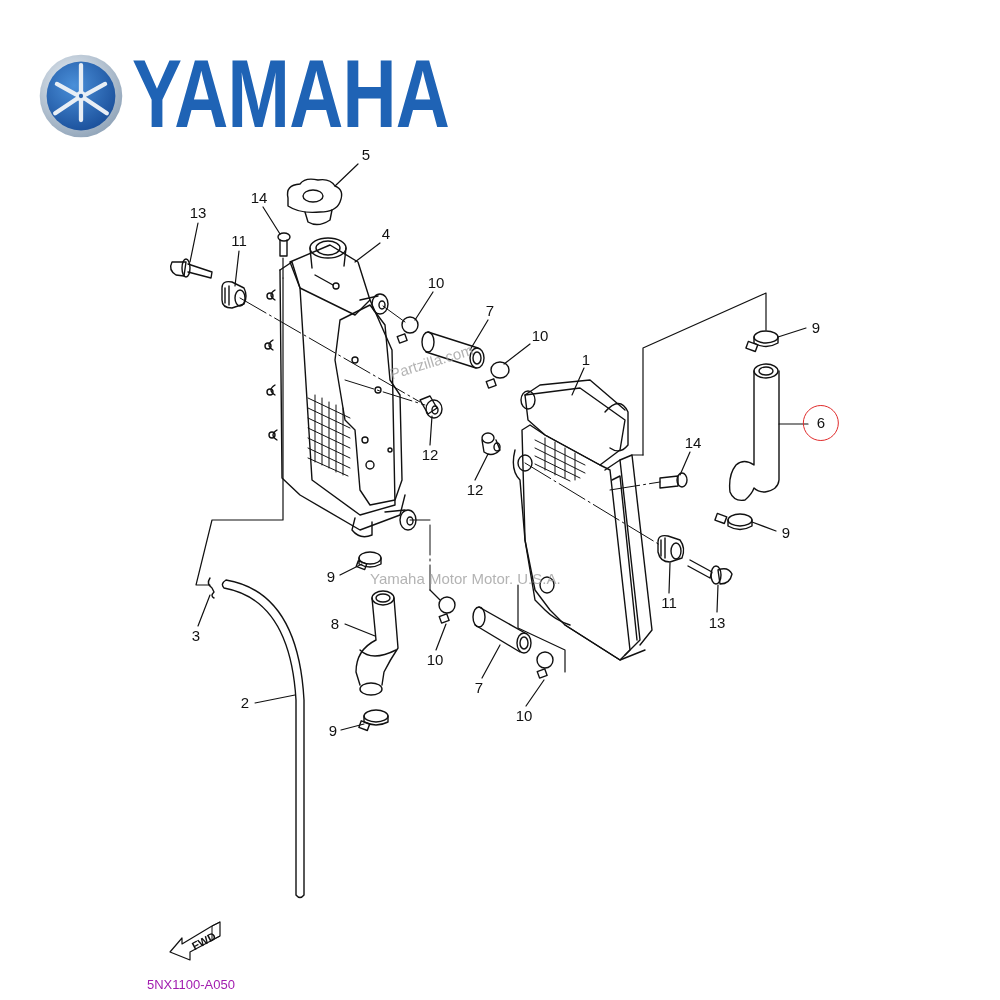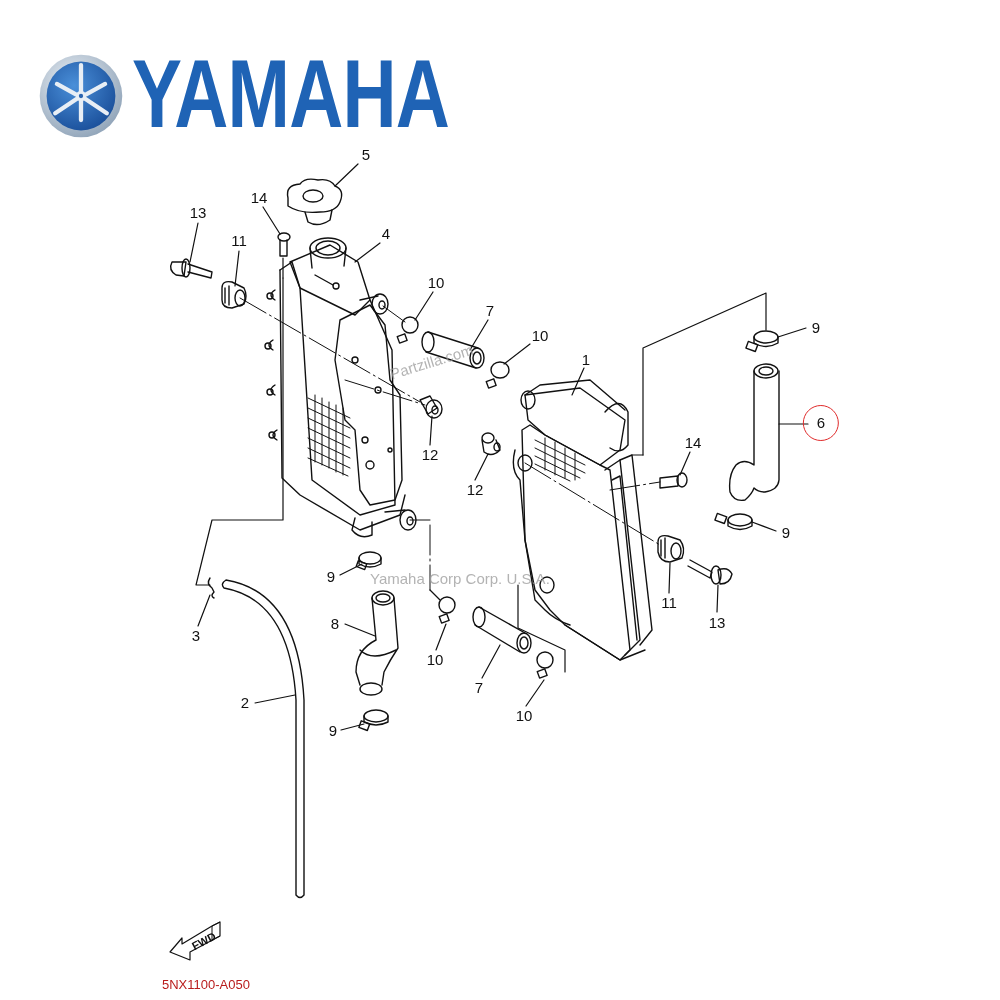--- a/index.html
+++ b/index.html
@@ -6,21 +6,21 @@
   body { width: 1000px; height: 1000px; position: relative; overflow: hidden; font-family: "Liberation Sans", sans-serif; }
   .logo { position: absolute; left: 38px; top: 50px; width: 390px; height: 90px; text-align: right; }
   .logo-emblem { position: absolute; left: 0; top: 3px; width: 86px; height: 86px; }
   .logo-text { position: absolute; left: 94px; top: -4px; font-family: "Liberation Sans", sans-serif; font-weight: bold; font-size: 96px; line-height: 96px; color: #1f63b5; letter-spacing: -1px; transform: scaleX(0.78); transform-origin: left top; }
   svg.drawing { position: absolute; left: 0; top: 0; width: 1000px; height: 1000px; }
   .callout { position: absolute; font-family: "Liberation Sans", sans-serif; font-size: 15px; color: #111; line-height: 16px; transform: translate(-50%, -50%); white-space: nowrap; }
   .callout.highlight::after { content: ""; position: absolute; left: 50%; top: 50%; width: 34px; height: 34px; margin-left: -18px; margin-top: -18px; border: 1.5px solid #e02a2a; border-radius: 50%; }
   .watermark { position: absolute; font-family: "Liberation Sans", sans-serif; color: #9a9a9a; opacity: 0.75; white-space: nowrap; }
   .wm-partzilla { left: 388px; top: 366px; font-size: 15px; transform: rotate(-17deg); transform-origin: left top; }
   .wm-yamaha { left: 370px; top: 570px; font-size: 15px; }
-  .diagram-code { position: absolute; left: 147px; top: 977px; font-size: 13px; color: #b91c1c; margin-left: 15px; }
+  .diagram-code { position: absolute; left: 147px; top: 977px; font-size: 13px; color: #a21caf; }
   .fwd-arrow { position: absolute; left: 168px; top: 918px; width: 60px; height: 45px; }
 </style>
 </head>
 <body>
 
 <div class="logo">
   <svg class="logo-emblem" viewBox="0 0 100 100">
     <defs>
       <radialGradient id="ring" cx="40%" cy="35%" r="70%">
         <stop offset="0" stop-color="#eef3f8"></stop>
@@ -314,21 +314,21 @@
 <div class="callout" style="left:239px;top:241px">11</div>
 <div class="callout" style="left:669px;top:603px">11</div>
 <div class="callout" style="left:430px;top:455px">12</div>
 <div class="callout" style="left:475px;top:490px">12</div>
 <div class="callout" style="left:198px;top:213px">13</div>
 <div class="callout" style="left:717px;top:623px">13</div>
 <div class="callout" style="left:259px;top:198px">14</div>
 <div class="callout" style="left:693px;top:443px">14</div>
 
 <div class="watermark wm-partzilla">Partzilla.com</div>
-<div class="watermark wm-yamaha">Yamaha Corp Corp. U.S.A.</div>
+<div class="watermark wm-yamaha">Yamaha Motor Motor. U.S.A.</div>
 
 <svg class="fwd-arrow" viewBox="0 0 60 45">
   <path d="M2 34 L14 20 L14 26 L44 8 L52 4 L52 18 L22 34 L22 42 Z" fill="#fff" stroke="#111" stroke-width="1.2" stroke-linejoin="round"></path>
   <path d="M44 8 L52 4 M52 18 L44 22 L44 8" fill="none" stroke="#111" stroke-width="1"></path>
   <text x="24" y="30" font-family="Liberation Sans, sans-serif" font-weight="bold" font-size="11" fill="#111" transform="rotate(-28 30 26)">FWD</text>
 </svg>
 
 <div class="diagram-code">5NX1100-A050</div>
 
 </body></html>

